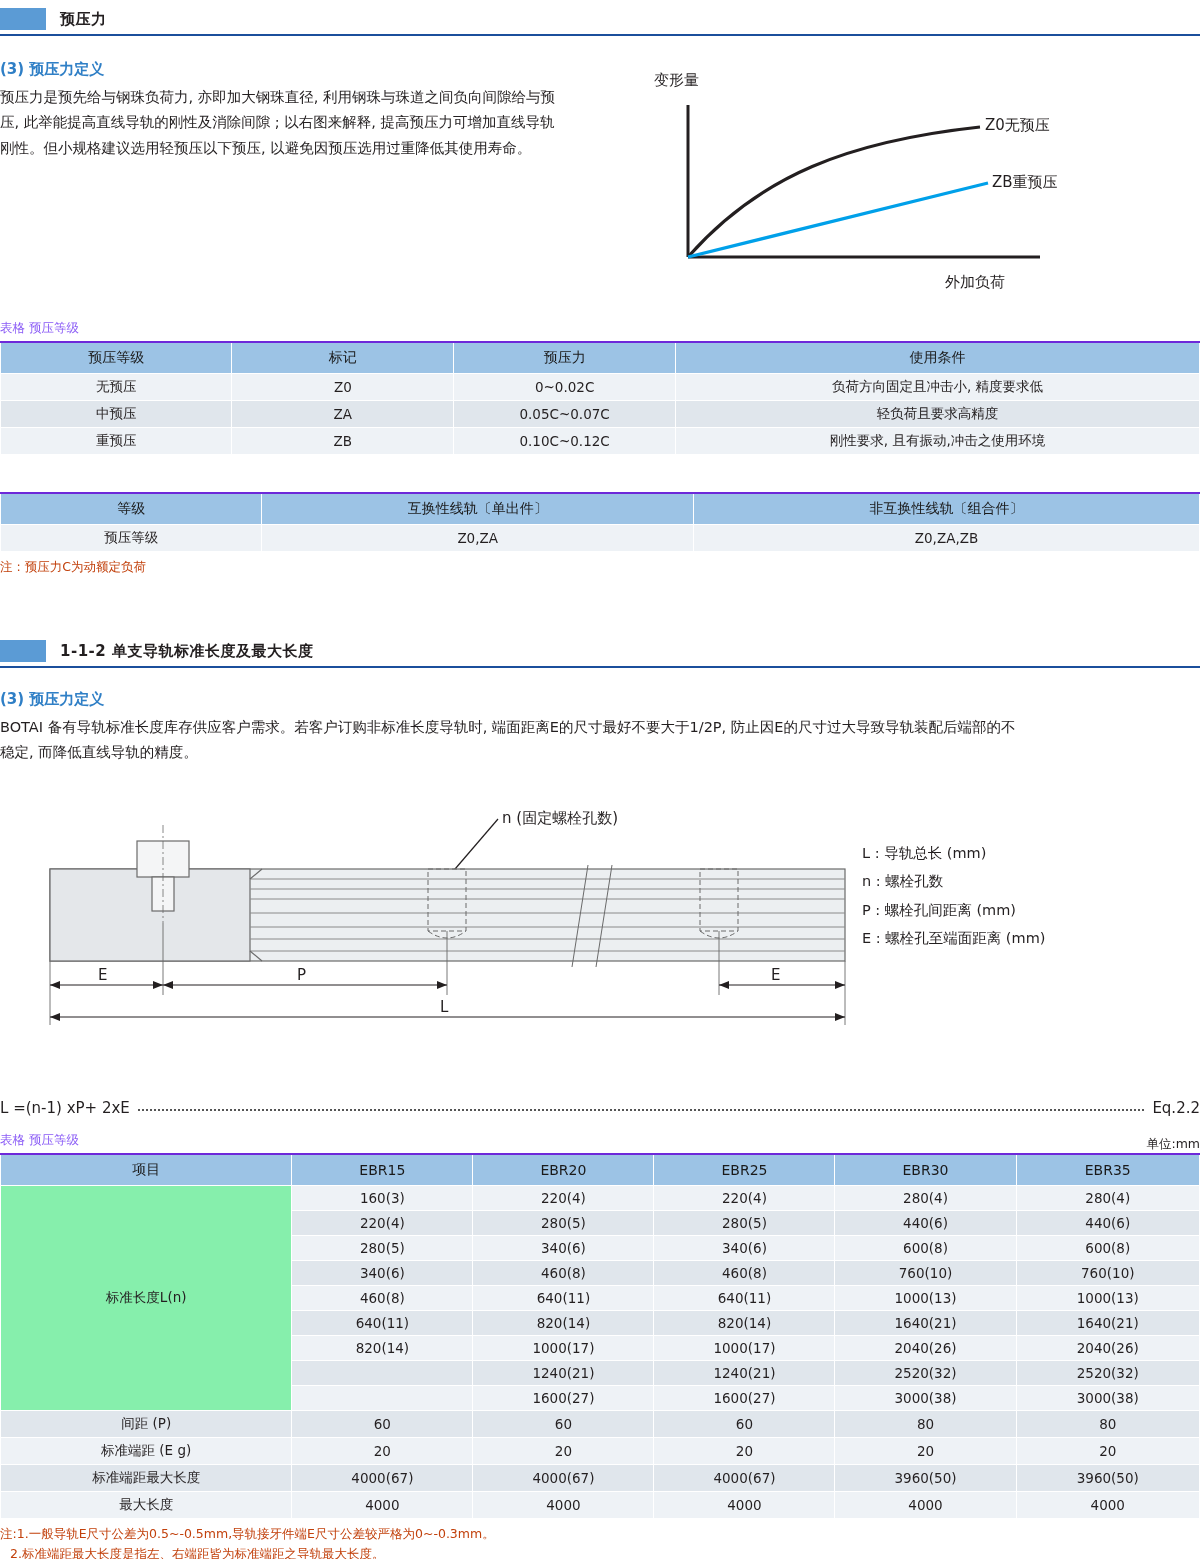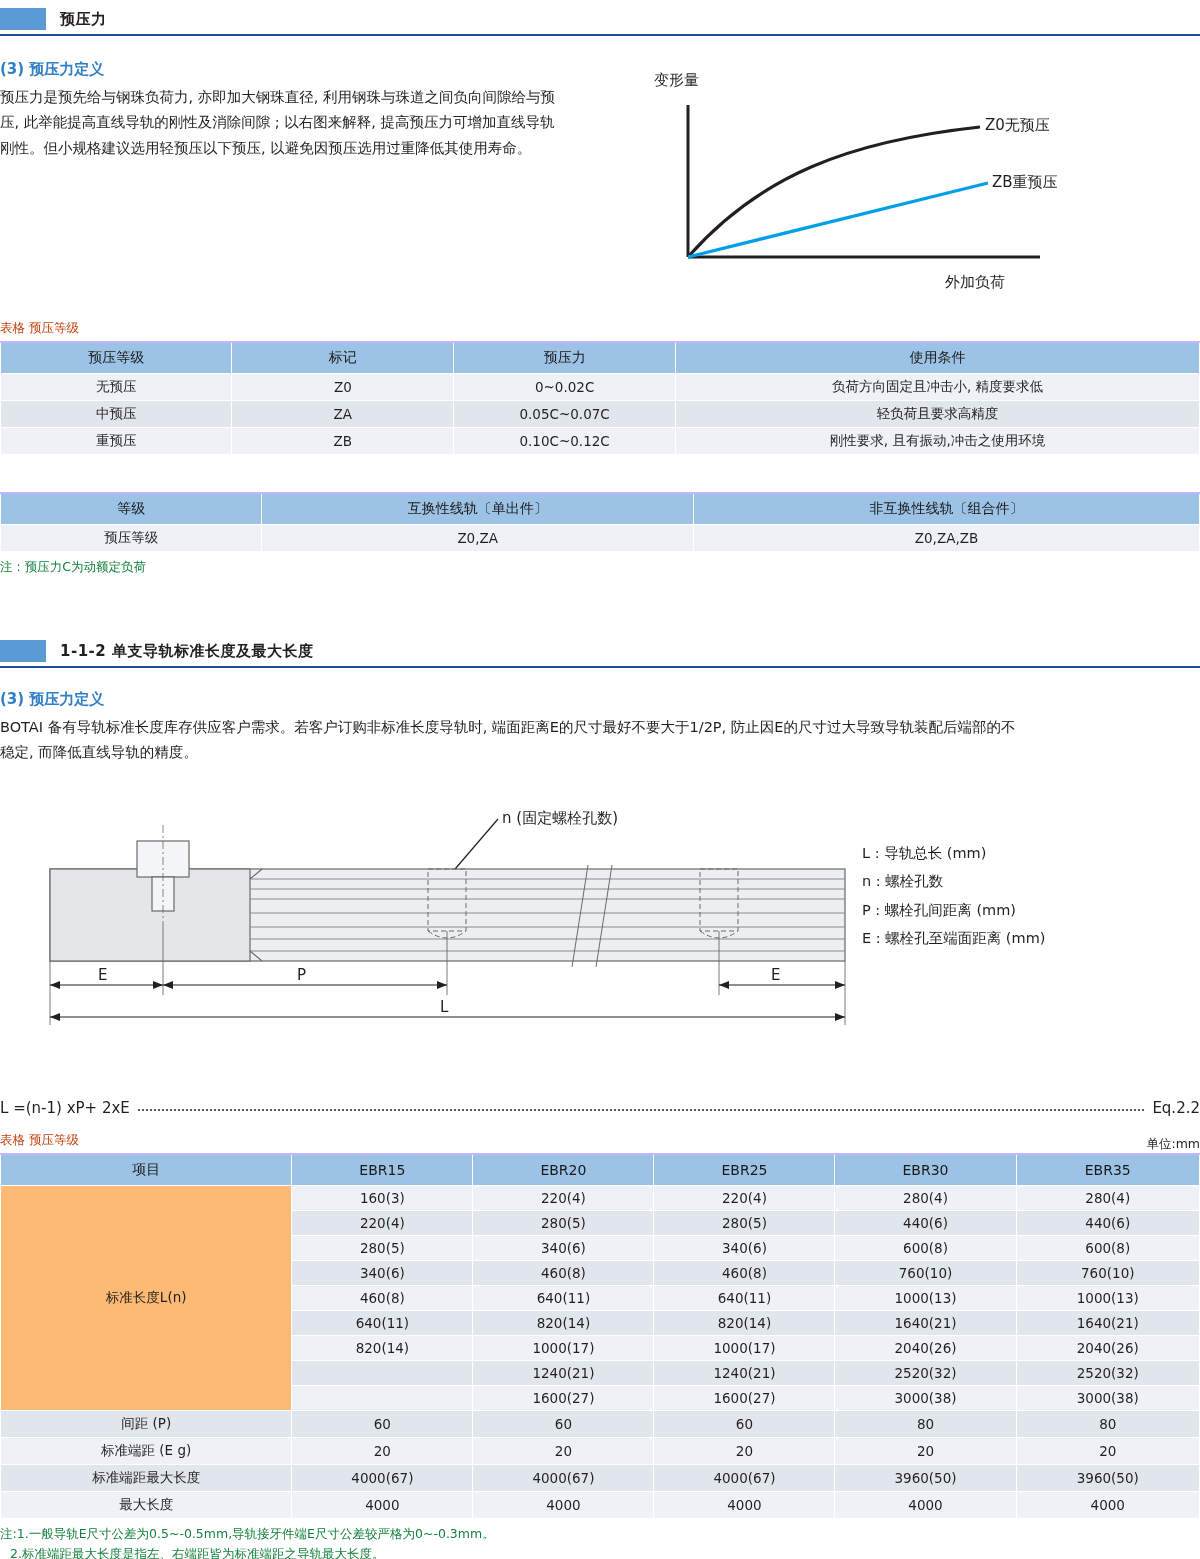--- a/index.html
+++ b/index.html
@@ -19,23 +19,23 @@
 
   .blue-h{color:#2f7fc6;font-size:15px;margin:0 0 6px 0;}
   p.body{font-size:14.5px;line-height:1.75;margin:0;color:#231f20;}
 
   
   table{border-collapse:collapse;width:100%;font-size:13.5px;}
   table th{background:#9cc3e5;color:#1a1a1a;font-weight:normal;border:1px solid #ffffff;padding:6px 4px;text-align:center;font-size:14px;}
   table td{border:1px solid #ffffff;padding:4px 4px;text-align:center;}
   .row-a td{background:#eef2f6;}
   .row-b td{background:#e0e6ec;}
-  table.topline{border-top:2px solid #c4b5fd;}
-  .note{font-size:12.5px;color:#15803d;margin-top:6px;line-height:1.5;}
-  .tbl-cap{font-size:12.5px;color:#c2410c;margin-bottom:4px;}
+  table.topline{border-top:2px solid #6d28d9;}
+  .note{font-size:12.5px;color:#c2410c;margin-top:6px;line-height:1.5;}
+  .tbl-cap{font-size:12.5px;color:#8b5cf6;margin-bottom:4px;}
 
   
   .graph-wrap{position:absolute;left:640px;top:55px;width:545px;height:245px;}
   .legend{position:absolute;left:862px;top:44px;font-size:14.5px;line-height:1.95;}
 
   .eq{display:flex;align-items:flex-end;font-size:15px;margin-top:4px;}
   .eq .dots{flex:1;border-bottom:2px dotted #555;margin:0 8px 6px 8px;height:1px;}
 
   .unit{text-align:right;font-size:12.5px;margin-top:8px;}
 </style>
@@ -236,21 +236,21 @@
           <th style="width:24.3%">项目</th>
           <th style="width:15.1%">EBR15</th>
           <th style="width:15.1%">EBR20</th>
           <th style="width:15.1%">EBR25</th>
           <th style="width:15.1%">EBR30</th>
           <th>EBR35</th>
         </tr>
       </thead>
       <tbody>
         <tr class="row-a">
-          <td rowspan="9" style="background:#fdba74;">标准长度L(n)</td>
+          <td rowspan="9" style="background:#86efac;">标准长度L(n)</td>
           <td>160(3)</td>
           <td>220(4)</td>
           <td>220(4)</td>
           <td>280(4)</td>
           <td>280(4)</td>
         </tr>
         <tr class="row-b">
           <td>220(4)</td>
           <td>280(5)</td>
           <td>280(5)</td>

